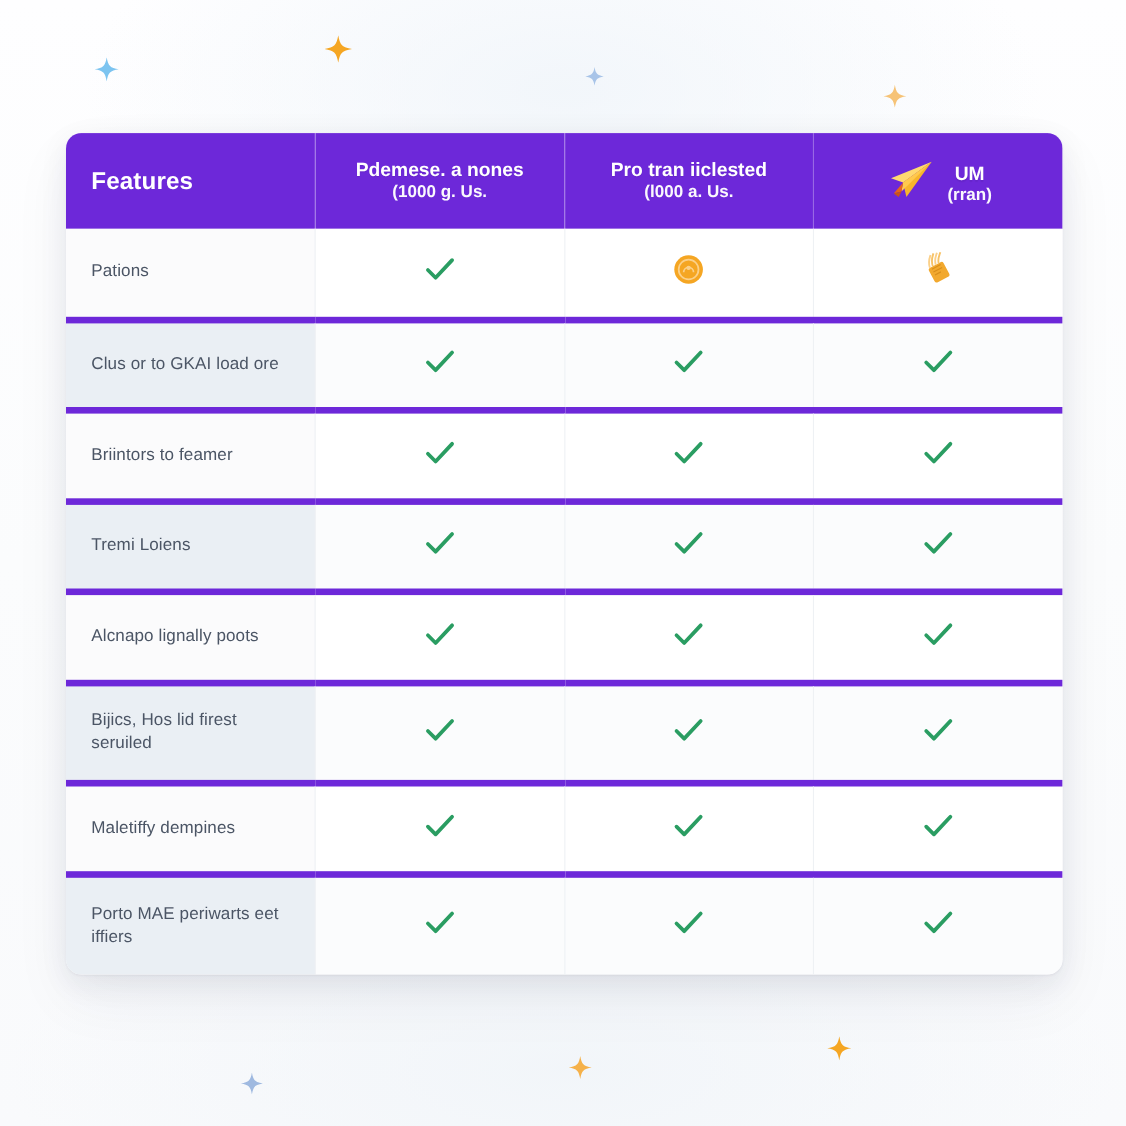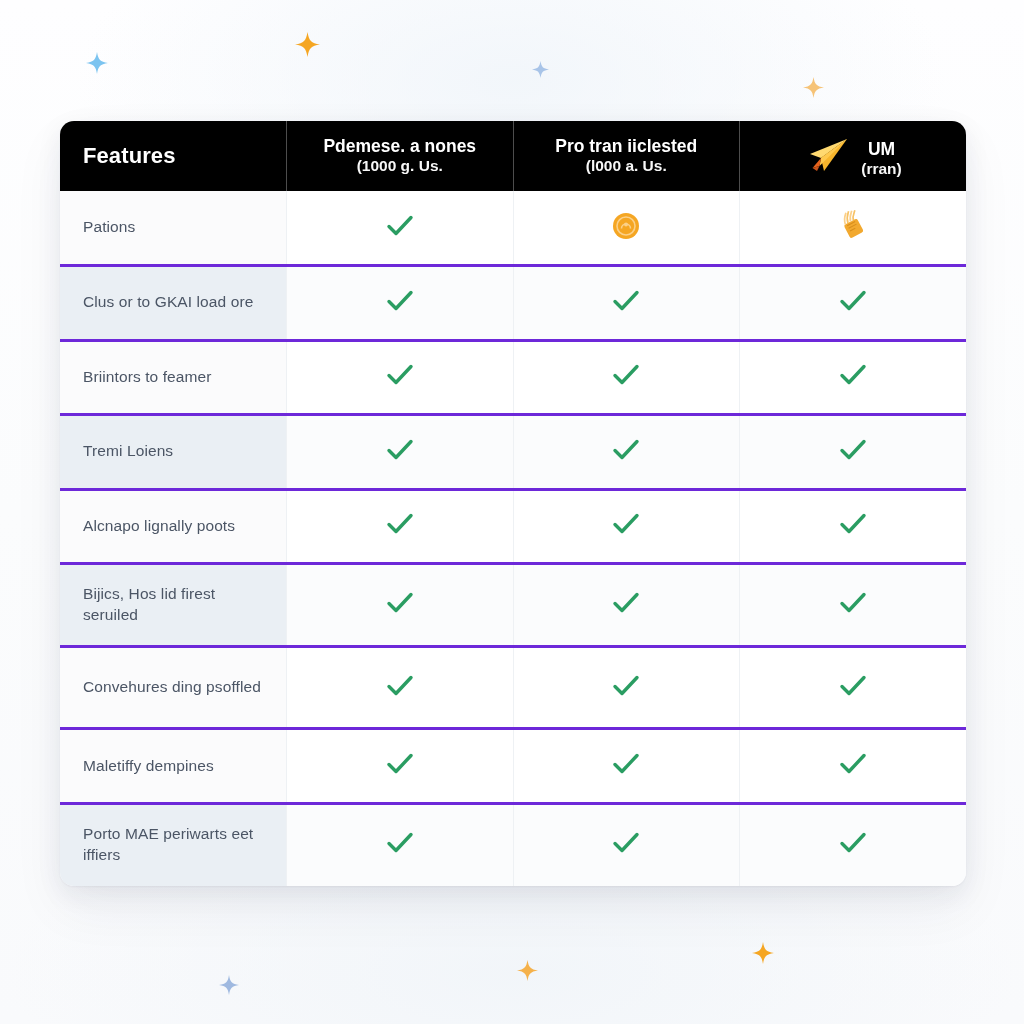--- a/index.html
+++ b/index.html
@@ -52,23 +52,23 @@
 
   table.compare {
     width: 100%;
     height: 100%;
     border-collapse: collapse;
     table-layout: fixed;
   }
 
   
   thead th {
-    background: #000000;
+    background: #6d28d9;
     color: #ffffff;
-    height: 70px;
+    height: 87px;
     vertical-align: middle;
     font-weight: bold;
     border-right: 1px solid rgba(255,255,255,0.30);
   }
   thead th:last-child { border-right: none; }
 
   th.col-features {
     text-align: left;
     padding-left: 23px;
     font-size: 22px;
@@ -103,21 +103,21 @@
     opacity: 0.97;
   }
 
   .plane-icon { flex: 0 0 auto; margin-top: 2px; }
 
   
   tbody tr { height: 65px; }
   tbody tr.tall { height: 72px; }
 
   tbody td {
-    border-bottom: 3px solid #6d28d9;
+    border-bottom: 6px solid #6d28d9;
     border-right: 1px solid #eef1f4;
     vertical-align: middle;
   }
   tbody td:last-child { border-right: none; }
   tbody tr:last-child td { border-bottom: none; }
 
   td.feature {
     padding-left: 23px;
     padding-right: 14px;
     font-size: 15.5px;
@@ -297,32 +297,20 @@
           <td class="cell"><span class="mark"><svg width="30" height="26" viewBox="0 0 30 26" aria-hidden="true">
                 <path d="M4 13.5 L11 20.5 L26 4.5" fill="none" stroke="#2a9d62" stroke-width="3.4" stroke-linecap="round" stroke-linejoin="round"></path>
               </svg></span></td>
           <td class="cell"><span class="mark"><svg width="30" height="26" viewBox="0 0 30 26" aria-hidden="true">
                 <path d="M4 13.5 L11 20.5 L26 4.5" fill="none" stroke="#2a9d62" stroke-width="3.4" stroke-linecap="round" stroke-linejoin="round"></path>
               </svg></span></td>
           <td class="cell"><span class="mark"><svg width="30" height="26" viewBox="0 0 30 26" aria-hidden="true">
                 <path d="M4 13.5 L11 20.5 L26 4.5" fill="none" stroke="#2a9d62" stroke-width="3.4" stroke-linecap="round" stroke-linejoin="round"></path>
               </svg></span></td>
         </tr>
-        <tr class="tall">
-          <td class="feature">Convehures ding psoffled</td>
-          <td class="cell"><span class="mark"><svg width="30" height="26" viewBox="0 0 30 26" aria-hidden="true">
-                <path d="M4 13.5 L11 20.5 L26 4.5" fill="none" stroke="#2a9d62" stroke-width="3.4" stroke-linecap="round" stroke-linejoin="round"></path>
-              </svg></span></td>
-          <td class="cell"><span class="mark"><svg width="30" height="26" viewBox="0 0 30 26" aria-hidden="true">
-                <path d="M4 13.5 L11 20.5 L26 4.5" fill="none" stroke="#2a9d62" stroke-width="3.4" stroke-linecap="round" stroke-linejoin="round"></path>
-              </svg></span></td>
-          <td class="cell"><span class="mark"><svg width="30" height="26" viewBox="0 0 30 26" aria-hidden="true">
-                <path d="M4 13.5 L11 20.5 L26 4.5" fill="none" stroke="#2a9d62" stroke-width="3.4" stroke-linecap="round" stroke-linejoin="round"></path>
-              </svg></span></td>
-        </tr>
         <tr>
           <td class="feature">Maletiffy dempines</td>
           <td class="cell"><span class="mark"><svg width="30" height="26" viewBox="0 0 30 26" aria-hidden="true">
                 <path d="M4 13.5 L11 20.5 L26 4.5" fill="none" stroke="#2a9d62" stroke-width="3.4" stroke-linecap="round" stroke-linejoin="round"></path>
               </svg></span></td>
           <td class="cell"><span class="mark"><svg width="30" height="26" viewBox="0 0 30 26" aria-hidden="true">
                 <path d="M4 13.5 L11 20.5 L26 4.5" fill="none" stroke="#2a9d62" stroke-width="3.4" stroke-linecap="round" stroke-linejoin="round"></path>
               </svg></span></td>
           <td class="cell"><span class="mark"><svg width="30" height="26" viewBox="0 0 30 26" aria-hidden="true">
                 <path d="M4 13.5 L11 20.5 L26 4.5" fill="none" stroke="#2a9d62" stroke-width="3.4" stroke-linecap="round" stroke-linejoin="round"></path>

